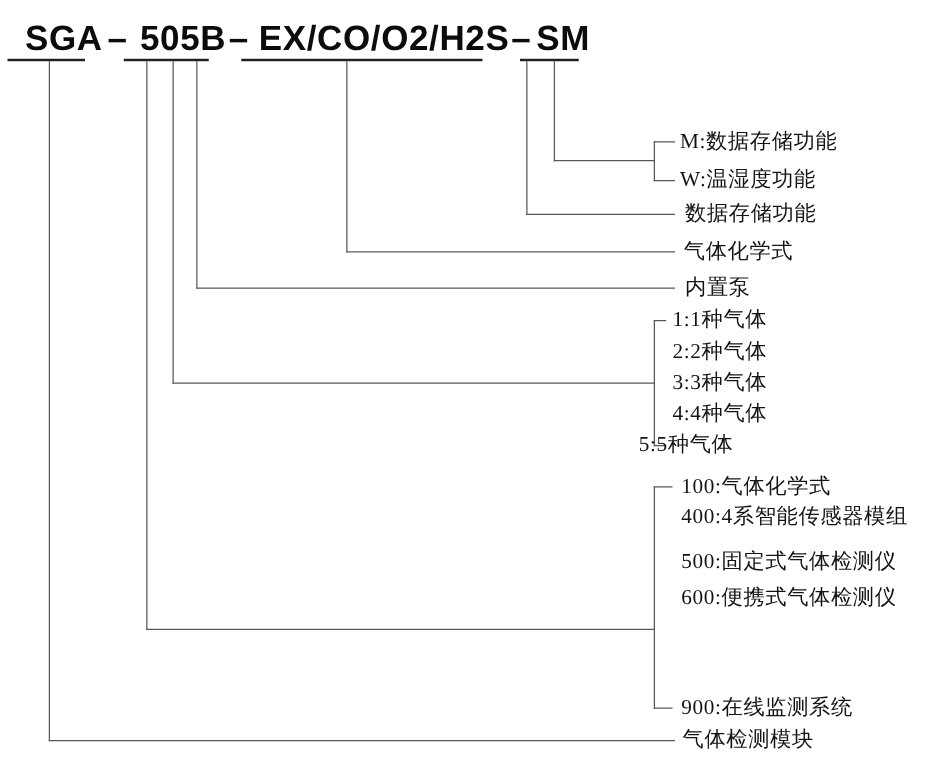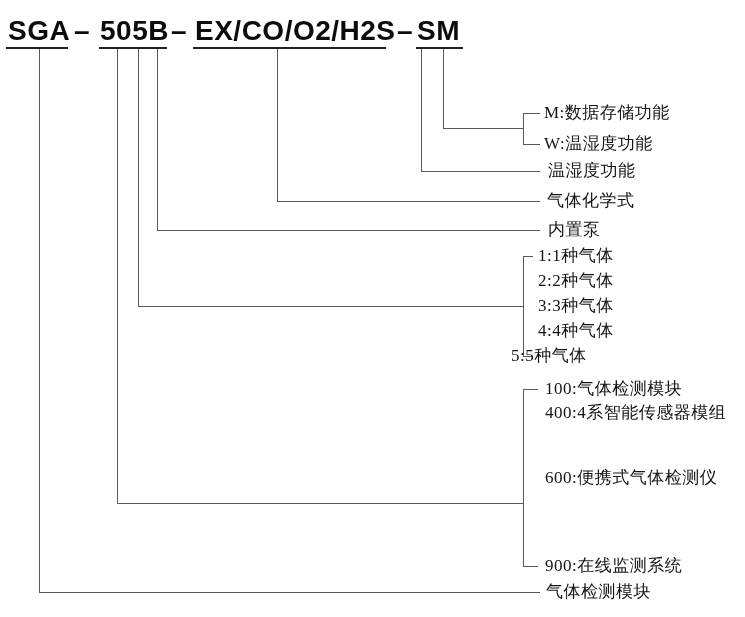--- a/index.html
+++ b/index.html
@@ -19,20 +19,21 @@
   .seg {
     position: absolute;
     top: 17px;
     font-family: "Liberation Sans", "DejaVu Sans", sans-serif;
     font-weight: bold;
     font-size: 28px;
     line-height: 28px;
     color: #0c0c0c;
     letter-spacing: 0.5px;
     white-space: nowrap;
+    margin-left: 12px;
   }
   .underline {
     position: absolute;
     height: 2px;
     background: #222222;
   }
   
   .vline {
     position: absolute;
     width: 1px;
@@ -95,30 +96,31 @@
   <div class="vline" style="left:523px; top:256px; height:101px"></div>
   <div class="hline" style="left:523px; top:256px; width:10px"></div>
   <div class="hline" style="left:523px; top:356px; width:10px"></div>
 
   <div class="vline" style="left:523px; top:389px; height:178px"></div>
   <div class="hline" style="left:523px; top:389px; width:15px"></div>
   <div class="hline" style="left:523px; top:566px; width:15px"></div>
 
   <div class="lbl" style="left:544px; top:144px">W:温湿度功能</div>
   <div class="lbl" style="left:544px; top:113px">M:数据存储功能</div>
-  <div class="lbl" style="left:548px; top:171px">温湿度功能</div>
+  <div class="lbl" style="left:548px; top:171px">数据存储功能</div>
   <div class="lbl" style="left:547px; top:201px">气体化学式</div>
   <div class="lbl" style="left:548px; top:230px">内置泵</div>
 
   <div class="lbl" style="left:538px; top:256px">1:1种气体</div>
   <div class="lbl" style="left:538px; top:281px">2:2种气体</div>
   <div class="lbl" style="left:538px; top:306px">3:3种气体</div>
   <div class="lbl" style="left:538px; top:331px">4:4种气体</div>
   <div class="lbl" style="left:511px; top:356px">5:5种气体</div>
 
-  <div class="lbl" style="left:545px; top:389px">100:气体检测模块</div>
+  <div class="lbl" style="left:545px; top:389px">100:气体化学式</div>
   <div class="lbl" style="left:545px; top:413px">400:4系智能传感器模组</div>
+  <div class="lbl" style="left:545px; top:449px">500:固定式气体检测仪</div>
   <div class="lbl" style="left:545px; top:478px">600:便携式气体检测仪</div>
   <div class="lbl" style="left:545px; top:566px">900:在线监测系统</div>
 
   <div class="lbl" style="left:546px; top:592px">气体检测模块</div>
 
 </div>
 
 </body></html>

